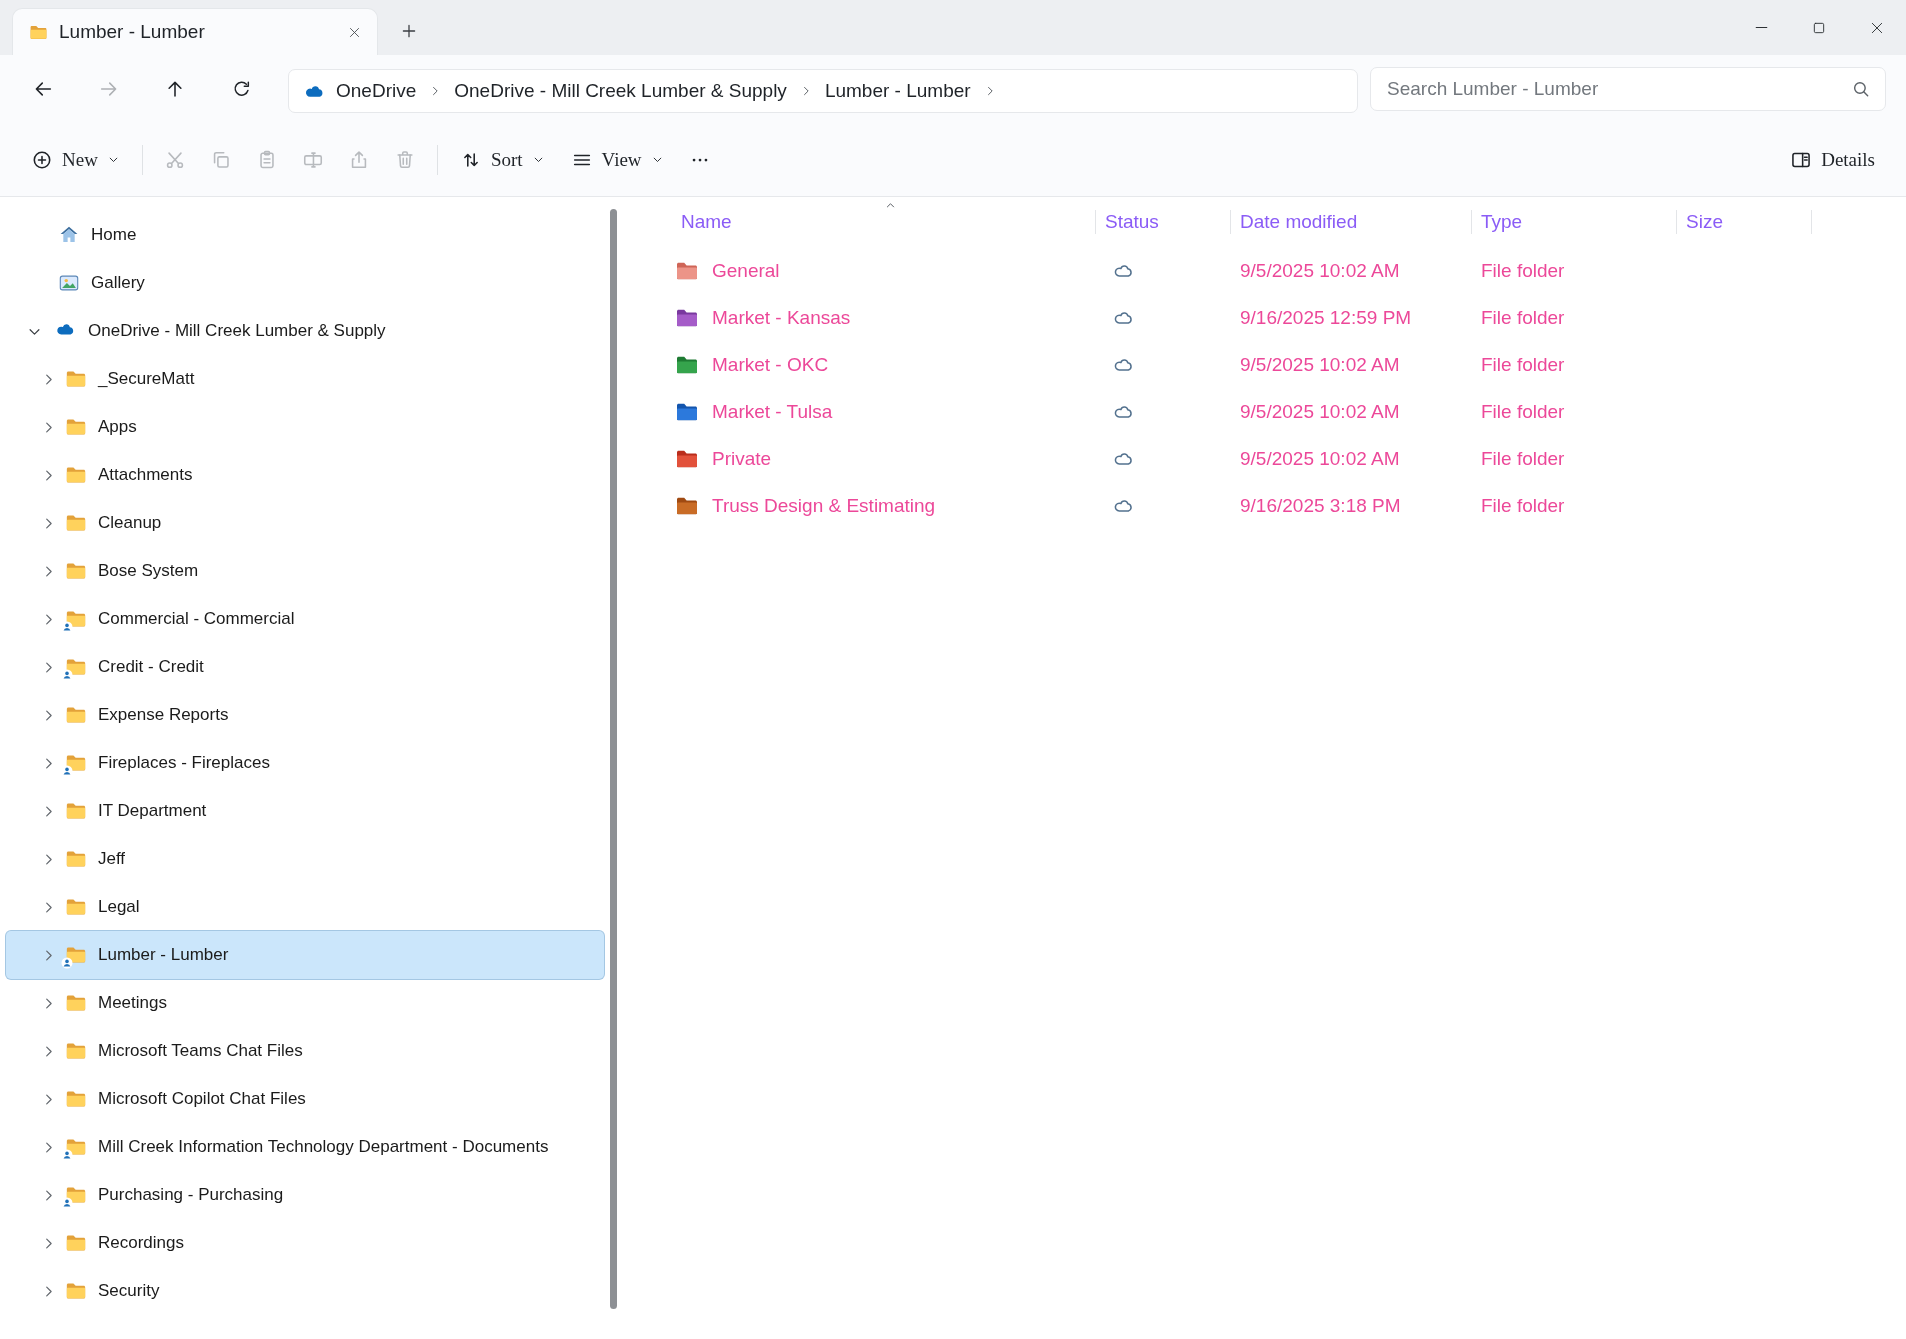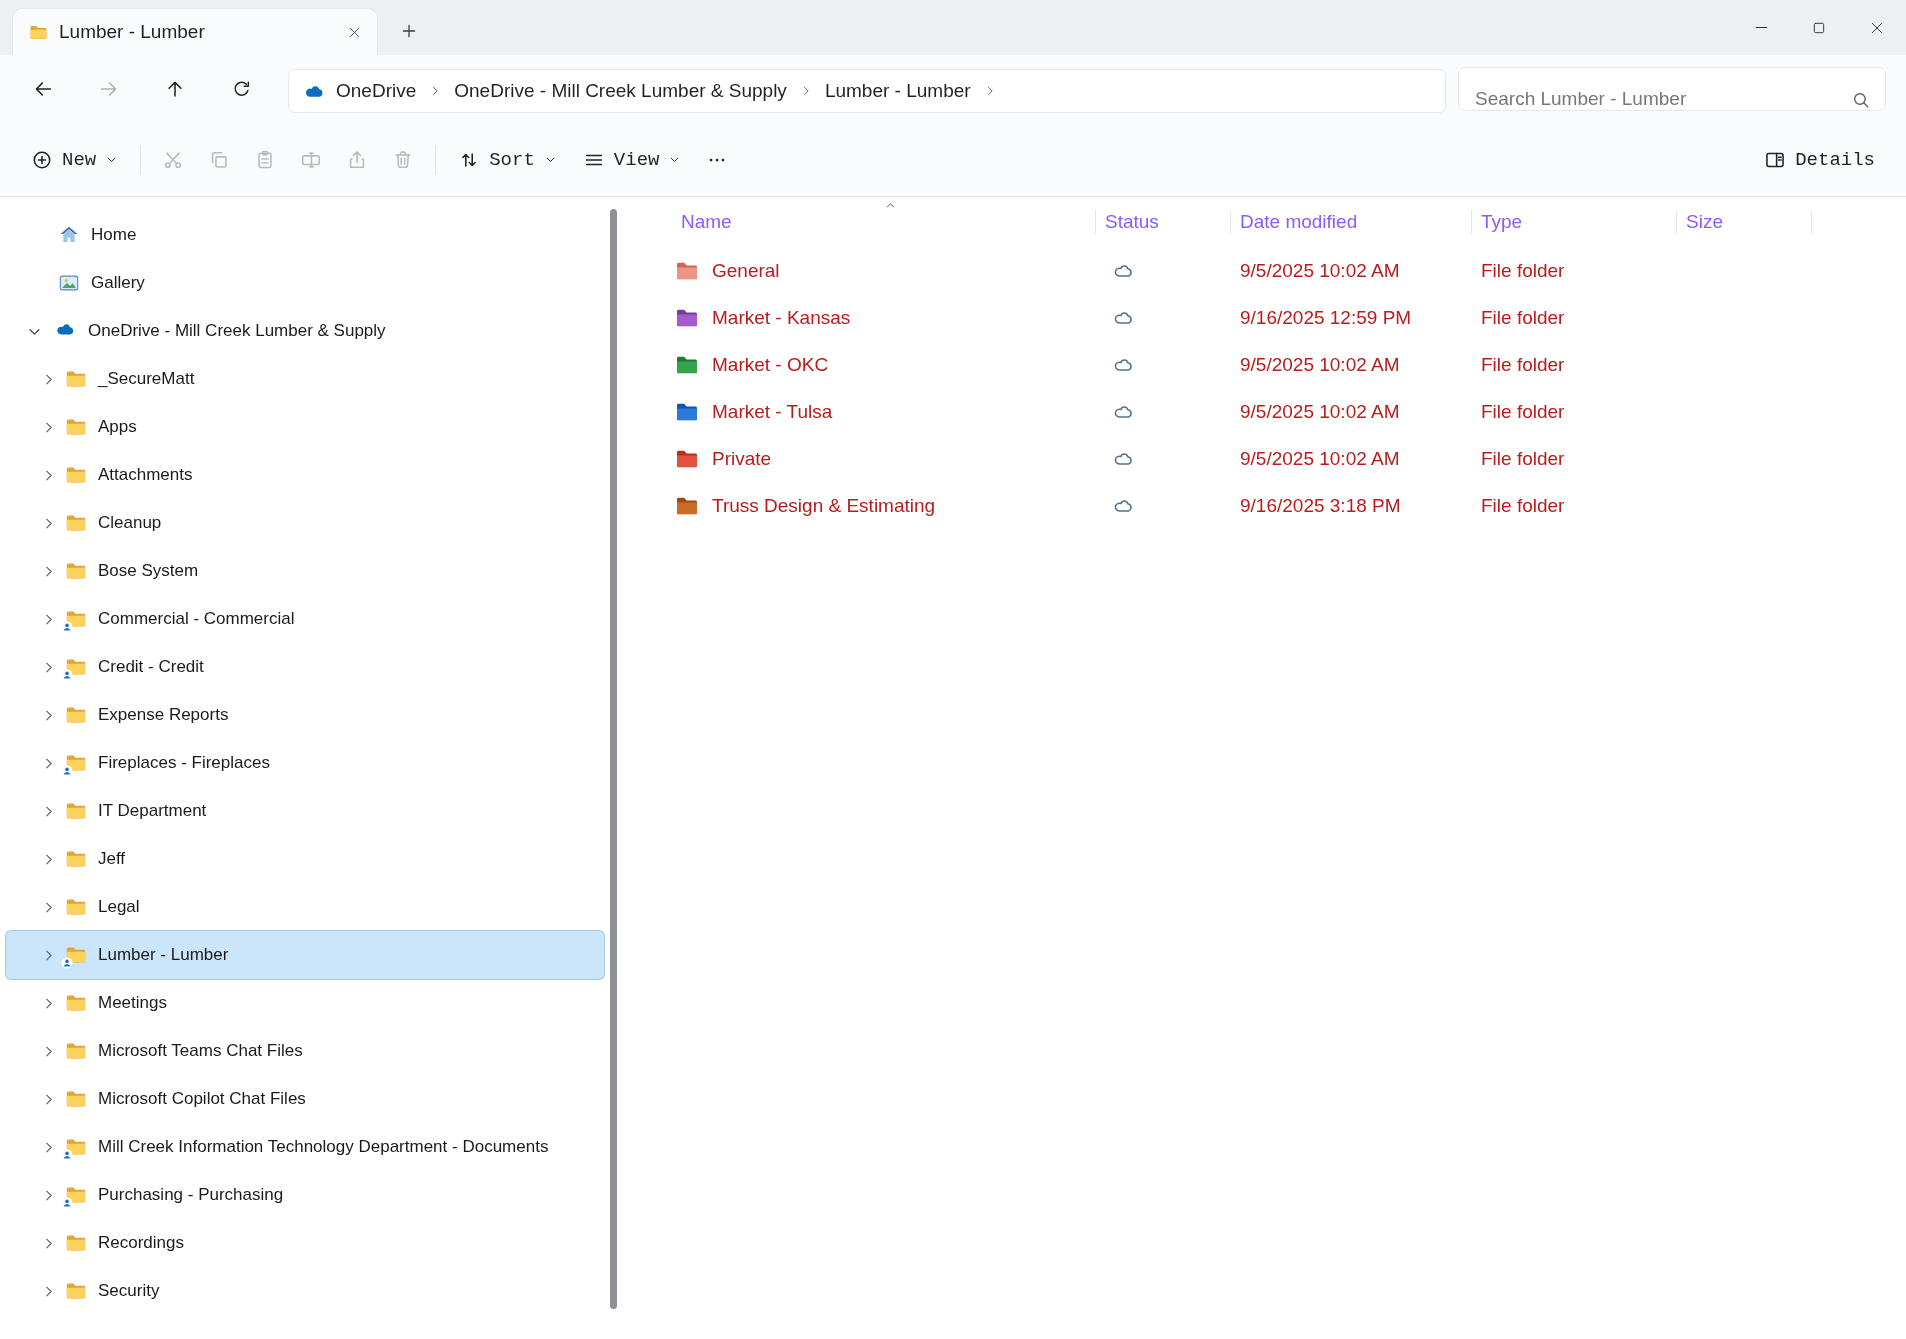--- a/index.html
+++ b/index.html
@@ -19,28 +19,28 @@
 
   
   .navbar{height:68px;background:#fafbfd;display:flex;align-items:center;padding:0 20px;flex:0 0 auto}
   .nav-btn{width:46px;height:46px;margin-right:20px;border-radius:6px;display:flex;align-items:center;justify-content:center;color:#1f2328;flex:0 0 auto}
   .nav-btn.disabled{color:#adb0b4}
   .crumb-bar{flex:1;height:44px;margin:4px 12px 0 4px;background:#fff;border:1px solid #e6e8eb;border-radius:7px;
     display:flex;align-items:center;padding:0 14px;min-width:0}
   .crumb{font-size:19px;padding:4px 9px;border-radius:4px;white-space:nowrap;color:#1f2328}
   .crumb-sep{display:flex;margin:0 3px;color:#5c6166}
   .od-cloud{color:#0d6cbe}
-  .search-bar{width:428px;height:44px;background:#fff;border:1px solid #e6e8eb;border-radius:7px;
-    display:flex;align-items:flex-end;padding:0 14px 0 16px;flex:0 0 auto}
+  .search-bar{width:516px;height:44px;background:#fff;border:1px solid #e6e8eb;border-radius:7px;
+    display:flex;align-items:center;padding:0 14px 0 16px;flex:0 0 auto}
   .search-input{flex:1;border:none;outline:none;font:inherit;font-size:19px;color:#1b1b1b;background:transparent;min-width:0}
   .search-input::placeholder{color:#73787e}
 
   
   .toolbar{height:74px;background:#fafbfd;border-bottom:1px solid #e6e8eb;display:flex;align-items:center;padding:0 18px;flex:0 0 auto}
-  .tbtn{height:46px;border-radius:6px;display:flex;align-items:center;gap:9px;padding:0 13px;font-size:19px;color:#1f2328;background:none;border:none;font-family:Liberation Mono, monospace}
+  .tbtn{height:46px;border-radius:6px;display:flex;align-items:center;gap:9px;padding:0 13px;font-size:19px;color:#1f2328;background:none;border:none;font-family:Liberation Serif, serif}
   .tbtn.icon-only{width:46px;padding:0;justify-content:center}
   .tbtn.disabled{color:#b7babe}
   .tb-sep{width:1px;height:30px;background:#dfe2e5;margin:0 9px;flex:0 0 auto}
   .spacer{flex:1}
 
   
   .content{flex:1;display:flex;min-height:0;background:#fff}
 
   
   .sidebar{width:620px;flex:0 0 auto;position:relative;padding-top:14px;overflow:hidden}
@@ -60,21 +60,21 @@
 
   
   .main{flex:1;padding-left:35px;position:relative;min-width:0}
   .lheader,.frow{display:grid;grid-template-columns:440px 135px 241px 205px 136px;align-items:center;font-size:19px}
   .lheader{height:50px;color:#8b5cf6;position:relative}
   .hcell{position:relative;height:100%;display:flex;align-items:center;padding-left:10px}
   .hcell.first{padding-left:26px}
   .hcell.sep::before{content:"";position:absolute;left:0;top:13px;width:1px;height:24px;background:#e3e5e8}
   .hcell.last::after{content:"";position:absolute;right:0;top:13px;width:1px;height:24px;background:#e3e5e8}
   .sort-caret{position:absolute;top:1px;left:228px;color:#5b6066;display:flex}
-  .frow{height:47px;color:#b91c1c}
+  .frow{height:47px;color:#ec4899}
   .fname{display:flex;align-items:center;gap:13px;padding-left:20px;min-width:0}
   .ficon{width:24px;height:24px;flex:0 0 auto}
   .fstatus{padding-left:18px;display:flex;align-items:center}
   .cloud-o{color:#53718e}
   .fcell{padding-left:10px;white-space:nowrap}
 
   
   .st{fill:none;stroke:currentColor;stroke-width:1.7;stroke-linecap:round;stroke-linejoin:round}
   .fl{fill:currentColor;stroke:none}
   .thin{stroke-width:1.4}

